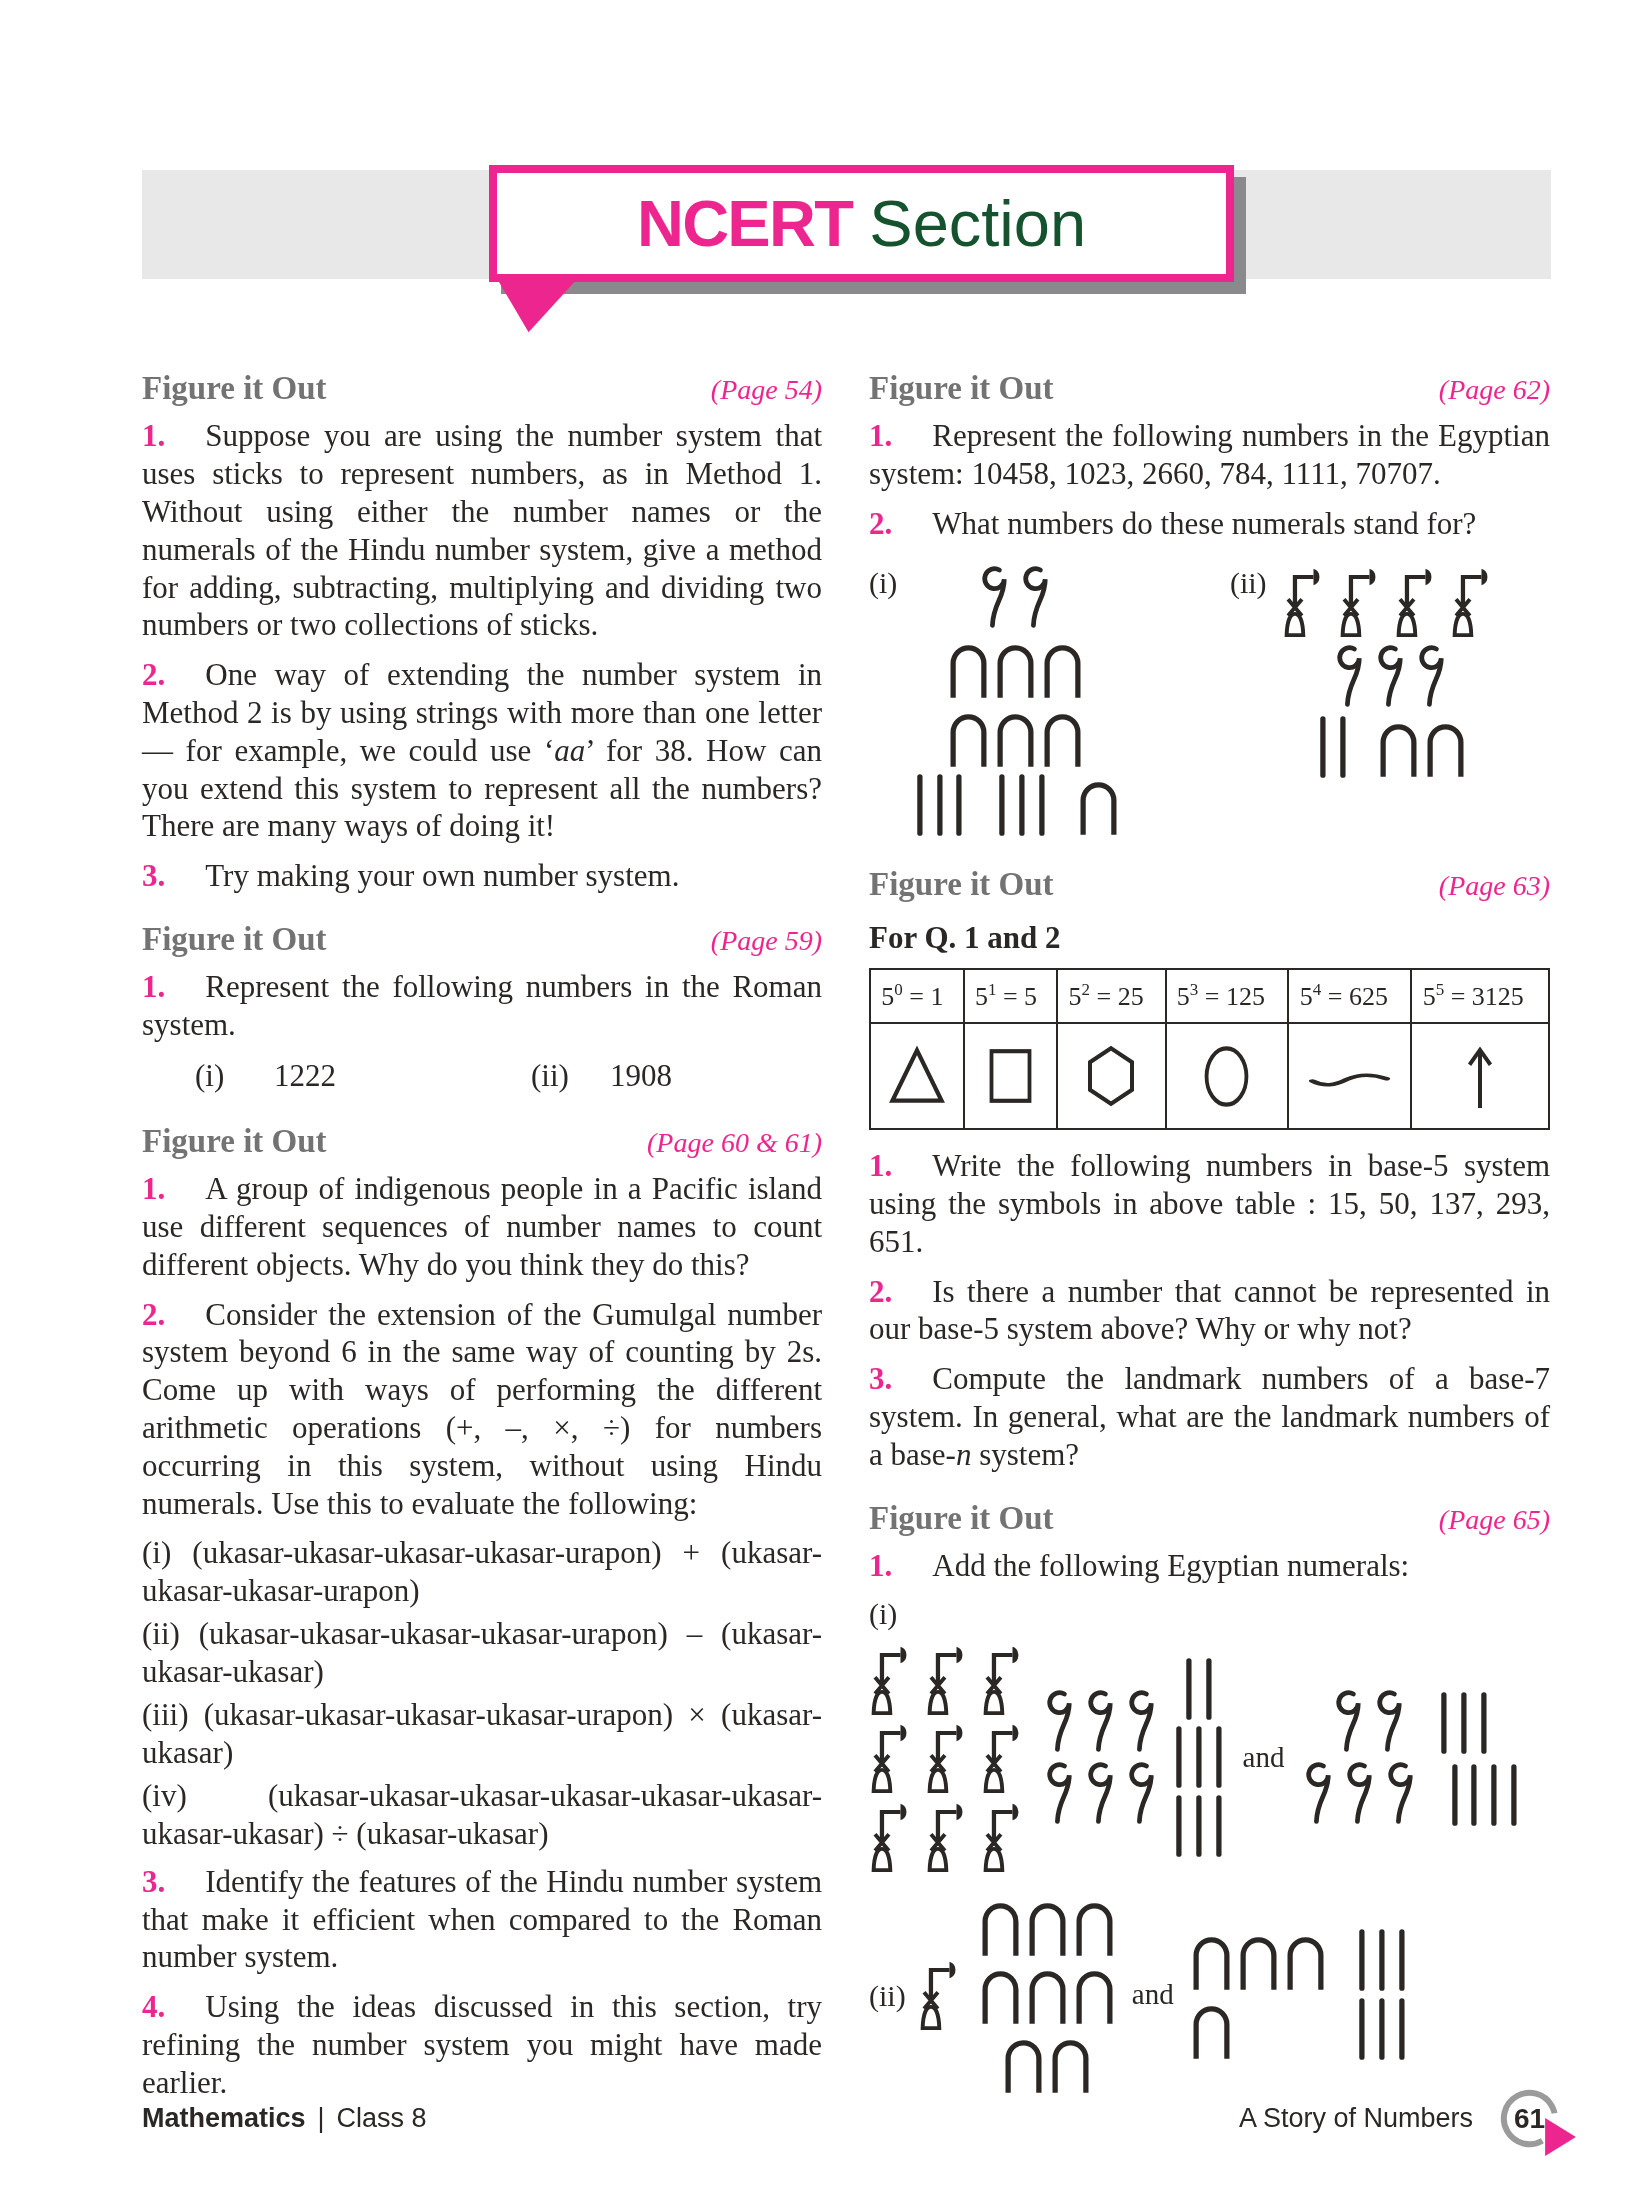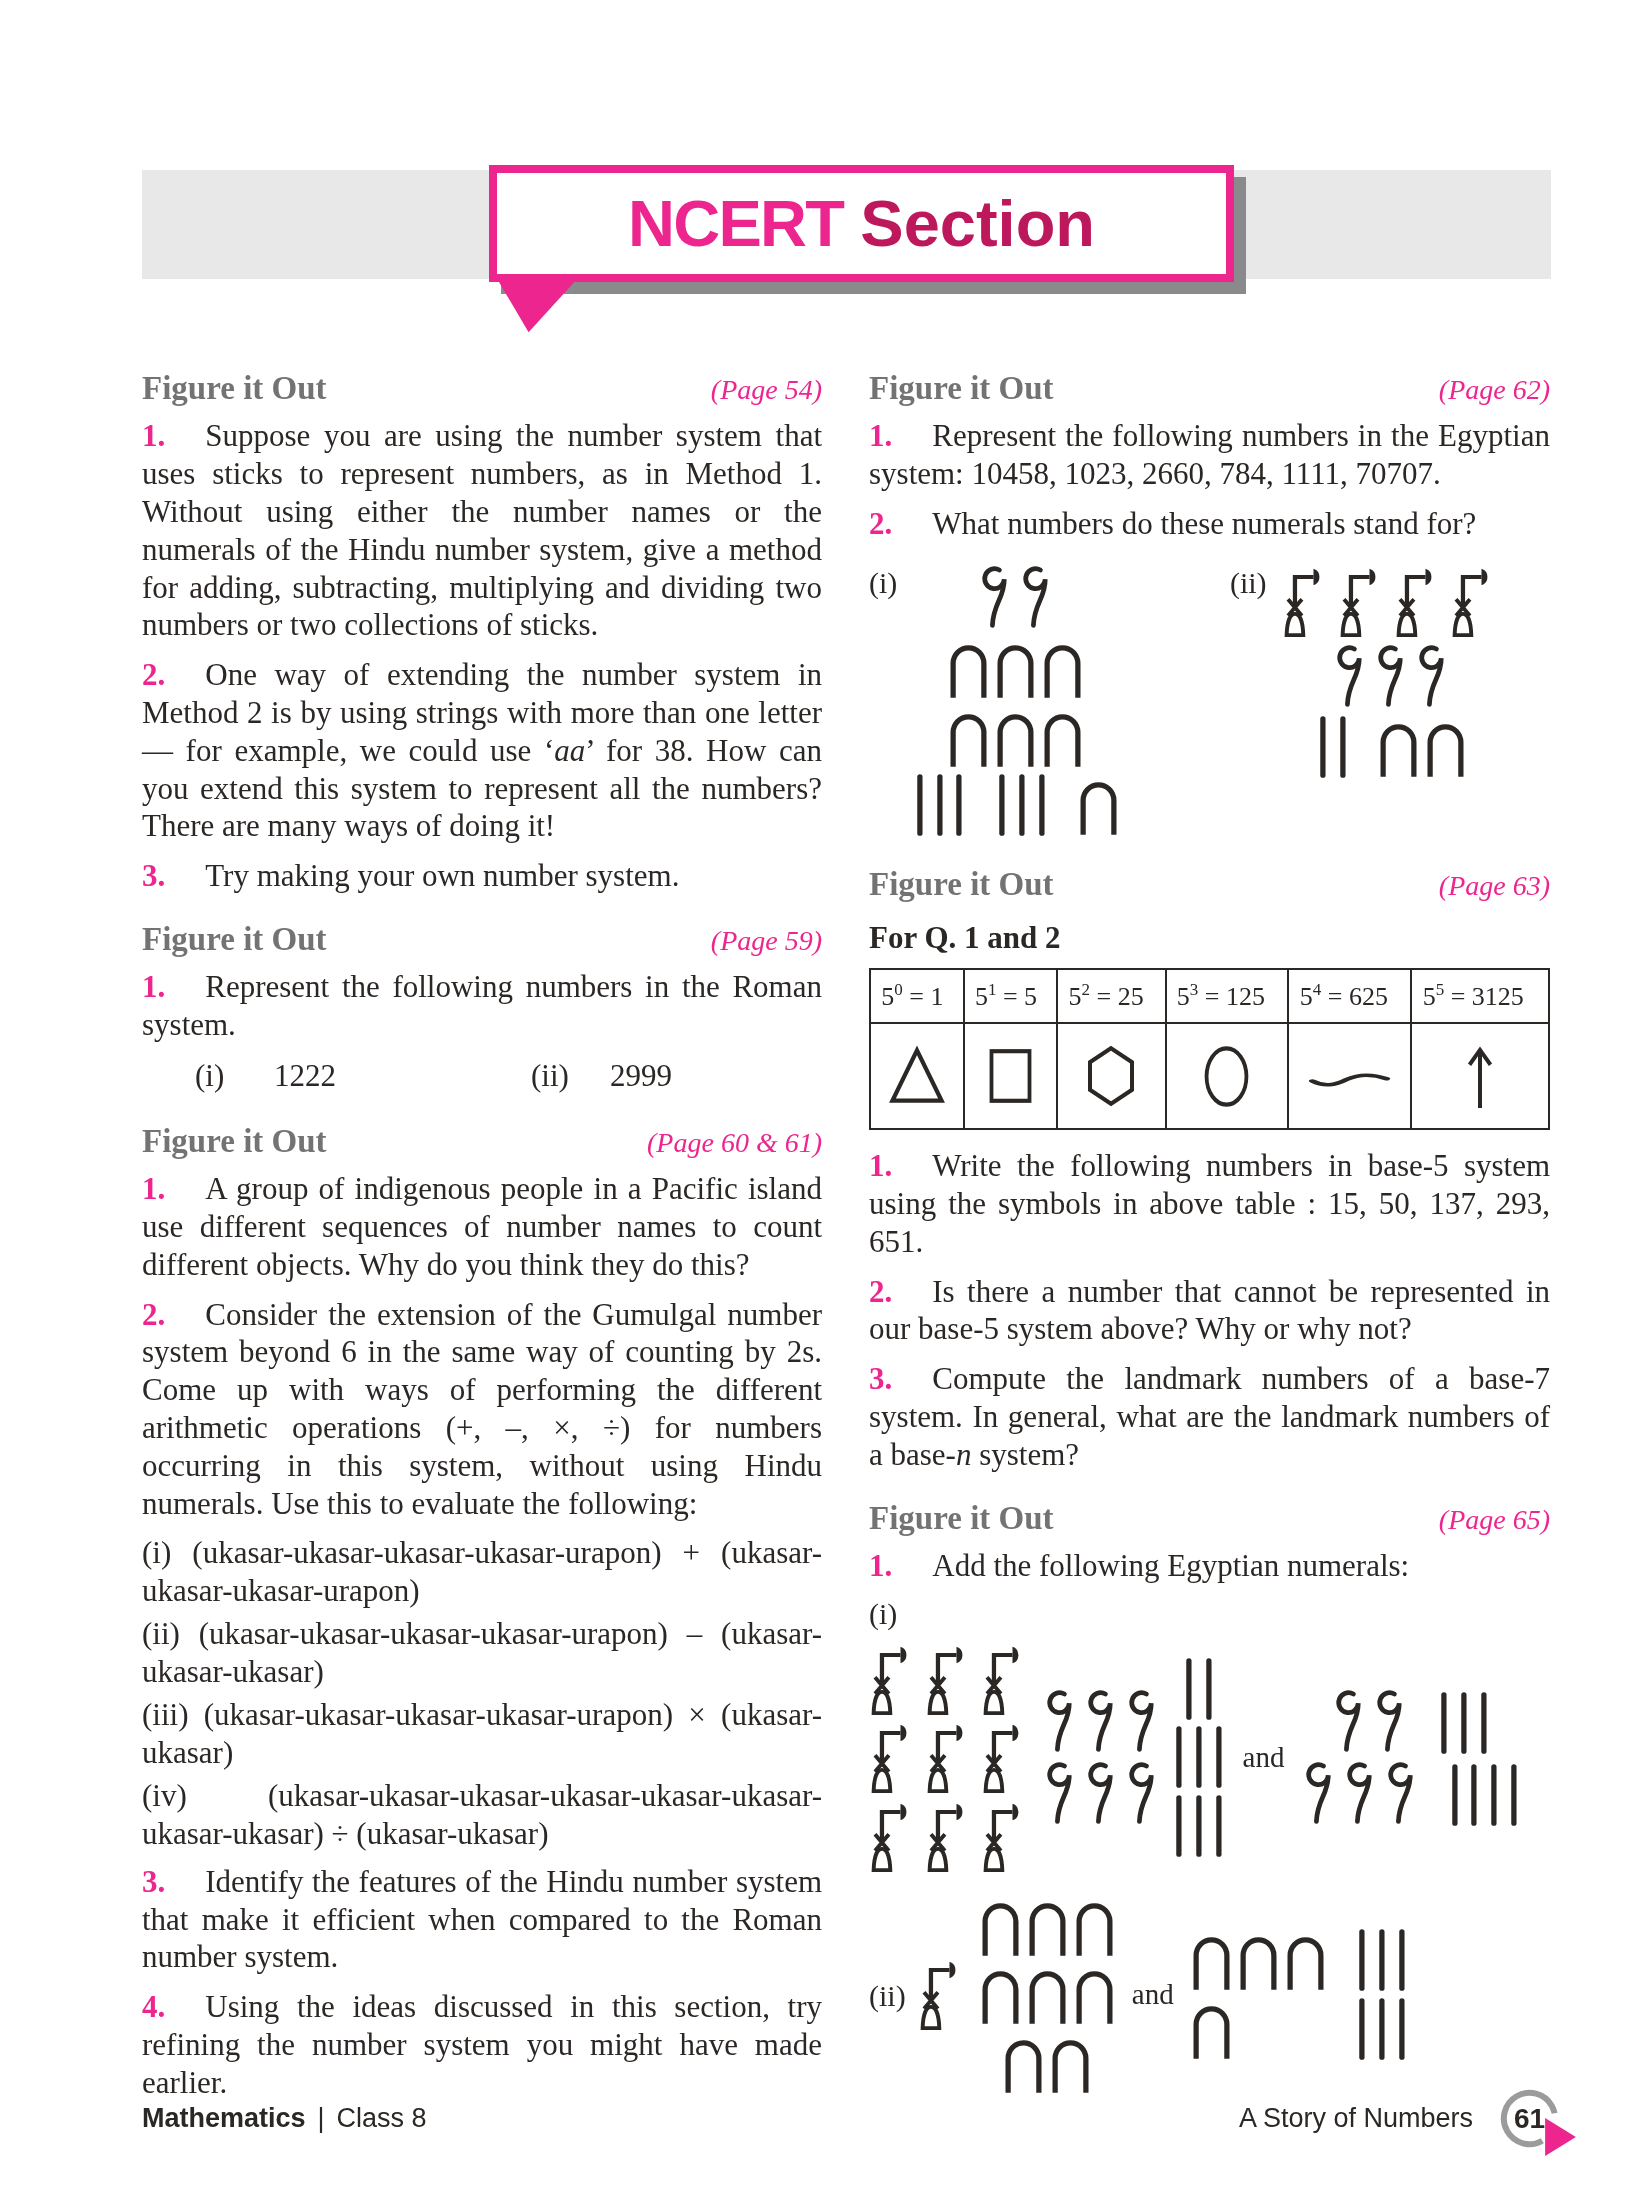--- a/index.html
+++ b/index.html
@@ -12,21 +12,21 @@
   
   .band{position:absolute;left:142px;top:170px;width:1409px;height:109px;background:#E8E8E8;}
   .ncert{position:absolute;left:489px;top:165px;width:684px;height:117px;}
   .ncert .shadow{position:absolute;left:12px;top:12px;width:745px;height:117px;background:#8A8A8D;}
   .ncert .box{position:absolute;left:0;top:0;width:745px;height:117px;background:#EC268E;
               padding:7.7px;box-sizing:border-box;}
   .ncert .inner{background:#ffffff;width:100%;height:100%;display:flex;align-items:center;
                 justify-content:center;gap:17px;font-family:"Liberation Sans", sans-serif;
                 font-size:65px;line-height:1;}
   .t-accent{color:#EC268E;font-weight:bold;letter-spacing:-1.7px;}
-  .t-rest{color:#be185d;font-weight:700;}
+  .t-rest{color:#14532d;font-weight:400;}
   .tail{position:absolute;left:5.2px;top:109px;width:88px;height:60px;display:block;}
 
   
   .col{position:absolute;top:370px;}
   .col-left{left:142px;width:680px;}
   .col-right{left:869px;width:681px;}
 
   .fio{display:flex;justify-content:space-between;align-items:baseline;margin:26px 0 3.4px 0;}
   .fio.first{margin-top:0;}
   .fio h2{font-size:33px;font-weight:bold;margin:0;color:#737373;}
@@ -164,21 +164,21 @@
     </div>
     <p class="q"><span class="qnum">1.</span><span>Represent the following numbers in the Roman system.</span></p>
     <div class="rlist">
       <div class="rrow">
         <span class="rcell">
             <span class="rlab">(i)</span>
             <span>1222</span>
           </span>
         <span class="rcell">
             <span class="rlab">(ii)</span>
-            <span>2999</span>
+            <span>1908</span>
           </span>
       </div>
     </div>
 
     <div class="fio">
       <h2>Figure it Out</h2>
       <span class="pref">(Page 60 &amp; 61)</span>
     </div>
     <p class="q"><span class="qnum">1.</span><span>A group of indigenous people in a Pacific island use different sequences of number names to count different objects. Why do you think they do this?</span></p>
     <p class="q"><span class="qnum">2.</span><span>Consider the extension of the Gumulgal number system beyond 6 in the same way of counting by 2s. Come up with ways of performing the different arithmetic operations (+, –, ×, ÷) for numbers occurring in this system, without using Hindu numerals. Use this to evaluate the following:</span></p>

